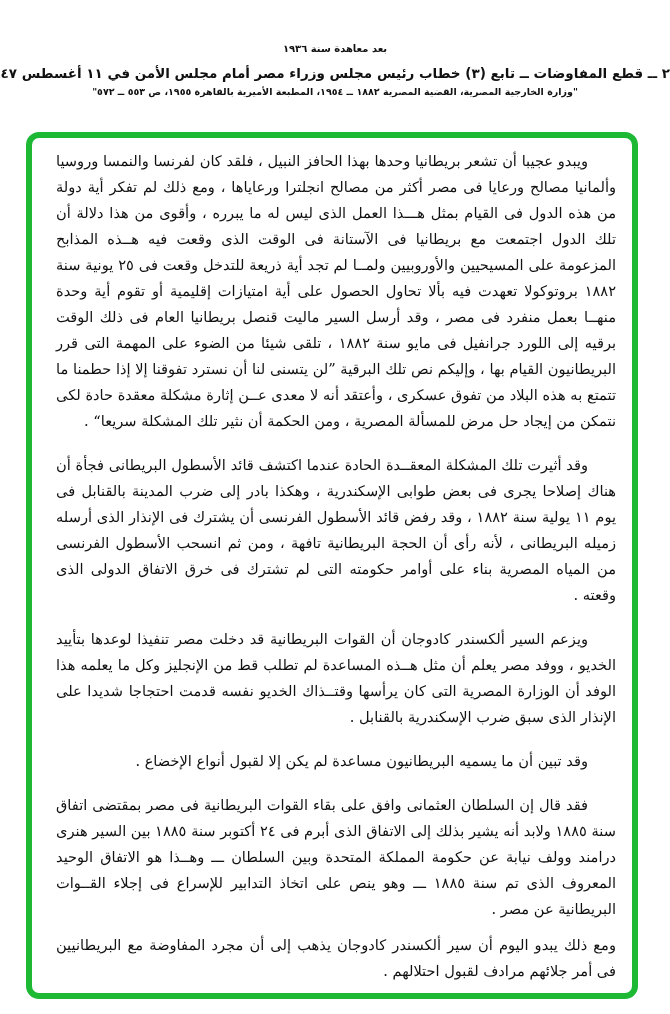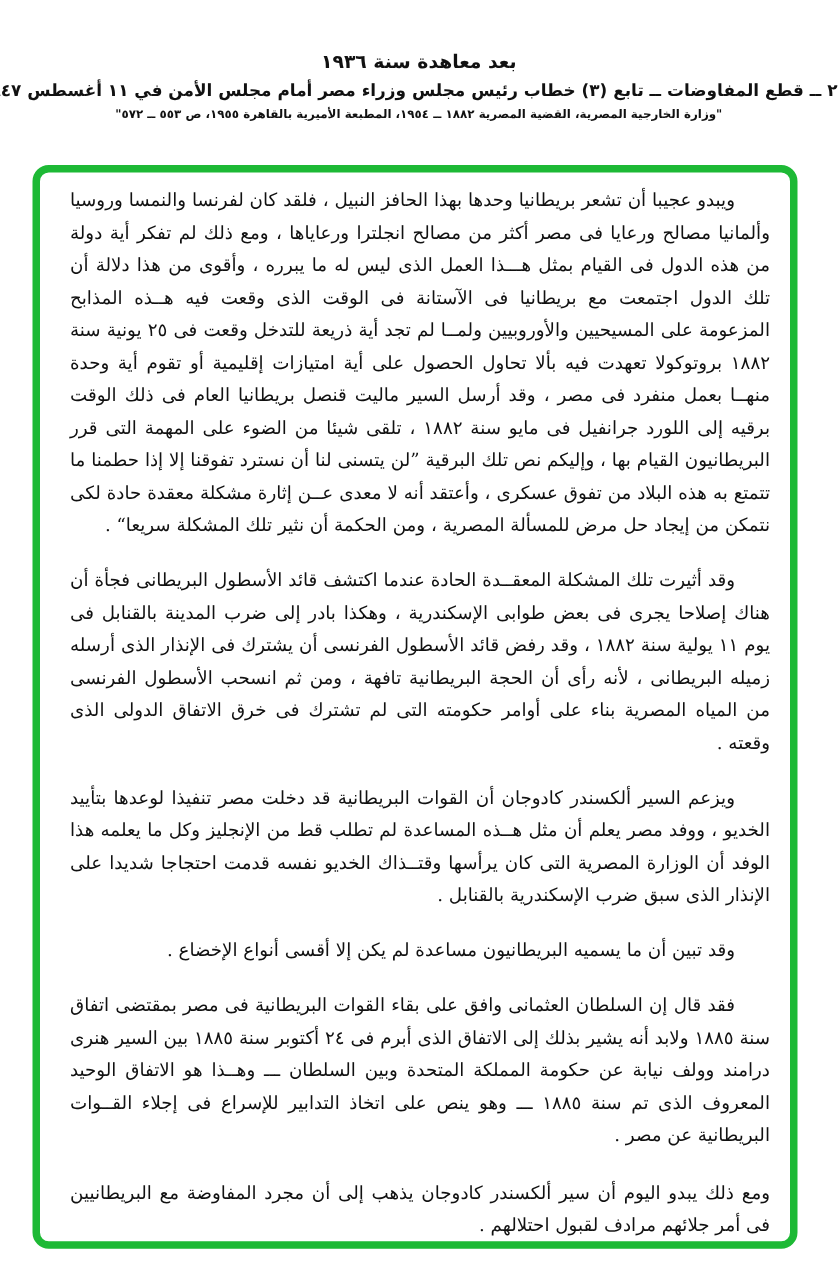--- a/index.html
+++ b/index.html
@@ -5,47 +5,47 @@
     html, body { margin: 0; padding: 0; background: #ffffff; }
     body {
       width: 670px; height: 1014px; position: relative; overflow: hidden;
       font-family: "DejaVu Serif", serif; color: #111;
     }
     .header {
       position: absolute; left: 0; top: 40px; width: 670px;
       direction: rtl; text-align: center;
       font-family: "DejaVu Sans", sans-serif; font-weight: bold;
     }
-    .header .h-top { font-size: 15px; line-height: 18px; margin-bottom: 6px; }
+    .header .h-top { font-size: 10px; line-height: 18px; margin-bottom: 6px; }
     .header .h-main { font-size: 13.5px; line-height: 18px; margin-bottom: 3px; white-space: nowrap; }
     .header .h-source { font-size: 9.5px; line-height: 14px; white-space: nowrap; }
     .frame {
       position: absolute; left: 26px; top: 132px; width: 612px; height: 867px;
       border: 6px solid #1db935; border-radius: 13px; box-sizing: border-box;
     }
     .body-text {
       position: absolute; left: 56px; top: 148px; width: 560px;
       direction: rtl; text-align: justify; text-align-last: right;
       font-size: 14.6px; line-height: 26px;
     }
     .body-text p { margin: 0 0 18px 0; text-indent: 28px; }
-    .body-text p.tight { margin-bottom: 20px; }
+    .body-text p.tight { margin-bottom: 10px; }
     .body-text p.no-indent { text-indent: 0; }
   </style>
 </head>
 <body>
 
 <div class="header">
   <div class="h-top">بعد معاهدة سنة ١٩٣٦</div>
   <div class="h-main">٢ ــ قطع المفاوضات ــ تابع (٣) خطاب رئيس مجلس وزراء مصر أمام مجلس الأمن في ١١ أغسطس ١٩٤٧</div>
   <div class="h-source">"وزارة الخارجية المصرية، القضية المصرية ١٨٨٢ ــ ١٩٥٤، المطبعة الأميرية بالقاهرة ١٩٥٥، ص ٥٥٣ ــ ٥٧٢"</div>
 </div>
 
 <div class="frame"></div>
 
 <div class="body-text">
   <p>ويبدو عجيبا أن تشعر بريطانيا وحدها بهذا الحافز النبيل ، فلقد كان لفرنسا والنمسا وروسيا وألمانيا مصالح ورعايا فى مصر أكثر من مصالح انجلترا ورعاياها ، ومع ذلك لم تفكر أية دولة من هذه الدول فى القيام بمثل هـــذا العمل الذى ليس له ما يبرره ، وأقوى من هذا دلالة أن تلك الدول اجتمعت مع بريطانيا فى الآستانة فى الوقت الذى وقعت فيه هــذه المذابح المزعومة على المسيحيين والأوروبيين ولمــا لم تجد أية ذريعة للتدخل وقعت فى ٢٥ يونية سنة ١٨٨٢ بروتوكولا تعهدت فيه بألا تحاول الحصول على أية امتيازات إقليمية أو تقوم أية وحدة منهــا بعمل منفرد فى مصر ، وقد أرسل السير ماليت قنصل بريطانيا العام فى ذلك الوقت برقيه إلى اللورد جرانفيل فى مايو سنة ١٨٨٢ ، تلقى شيئا من الضوء على المهمة التى قرر البريطانيون القيام بها ، وإليكم نص تلك البرقية ”لن يتسنى لنا أن نسترد تفوقنا إلا إذا حطمنا ما تتمتع به هذه البلاد من تفوق عسكرى ، وأعتقد أنه لا معدى عــن إثارة مشكلة معقدة حادة لكى نتمكن من إيجاد حل مرض للمسألة المصرية ، ومن الحكمة أن نثير تلك المشكلة سريعا“ .</p>
   <p>وقد أثيرت تلك المشكلة المعقــدة الحادة عندما اكتشف قائد الأسطول البريطانى فجأة أن هناك إصلاحا يجرى فى بعض طوابى الإسكندرية ، وهكذا بادر إلى ضرب المدينة بالقنابل فى يوم ١١ يولية سنة ١٨٨٢ ، وقد رفض قائد الأسطول الفرنسى أن يشترك فى الإنذار الذى أرسله زميله البريطانى ، لأنه رأى أن الحجة البريطانية تافهة ، ومن ثم انسحب الأسطول الفرنسى من المياه المصرية بناء على أوامر حكومته التى لم تشترك فى خرق الاتفاق الدولى الذى وقعته .</p>
   <p>ويزعم السير ألكسندر كادوجان أن القوات البريطانية قد دخلت مصر تنفيذا لوعدها بتأييد الخديو ، ووفد مصر يعلم أن مثل هــذه المساعدة لم تطلب قط من الإنجليز وكل ما يعلمه هذا الوفد أن الوزارة المصرية التى كان يرأسها وقتــذاك الخديو نفسه قدمت احتجاجا شديدا على الإنذار الذى سبق ضرب الإسكندرية بالقنابل .</p>
-  <p>وقد تبين أن ما يسميه البريطانيون مساعدة لم يكن إلا أقسى أنواع الإخضاع .</p>
+  <p>وقد تبين أن ما يسميه البريطانيون مساعدة لم يكن إلا لقبول أنواع الإخضاع .</p>
   <p class="tight">فقد قال إن السلطان العثمانى وافق على بقاء القوات البريطانية فى مصر بمقتضى اتفاق سنة ١٨٨٥ ولابد أنه يشير بذلك إلى الاتفاق الذى أبرم فى ٢٤ أكتوبر سنة ١٨٨٥ بين السير هنرى درامند وولف نيابة عن حكومة المملكة المتحدة وبين السلطان ـــ وهــذا هو الاتفاق الوحيد المعروف الذى تم سنة ١٨٨٥ ـــ وهو ينص على اتخاذ التدابير للإسراع فى إجلاء القــوات البريطانية عن مصر .</p>
   <p class="no-indent">ومع ذلك يبدو اليوم أن سير ألكسندر كادوجان يذهب إلى أن مجرد المفاوضة مع البريطانيين فى أمر جلائهم مرادف لقبول احتلالهم .</p>
 </div>
 
 </body></html>

